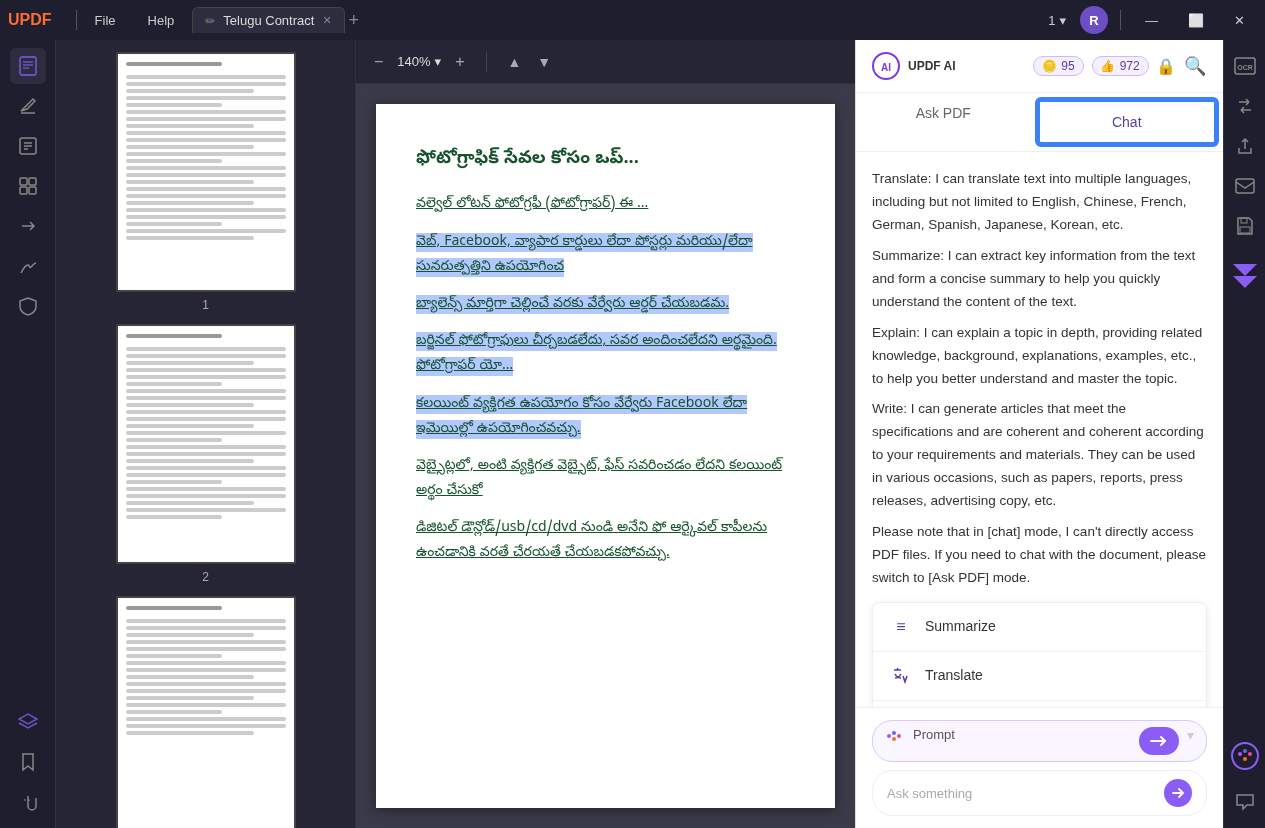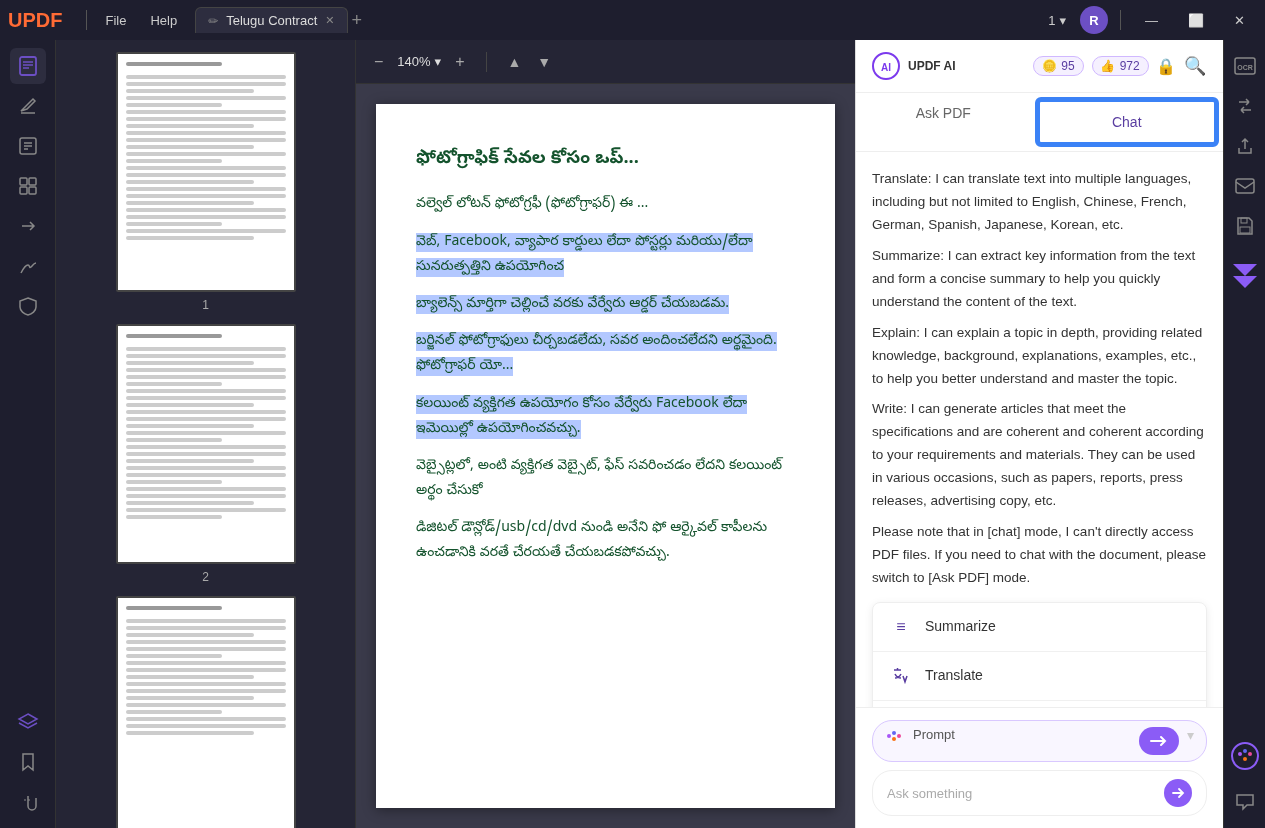--- a/index.html
+++ b/index.html
@@ -3,22 +3,22 @@
   <meta charset="utf-8">
   <style>
     * { box-sizing: border-box; margin: 0; padding: 0; }
     body { font-family: 'Segoe UI', Arial, sans-serif; background: #1a1a2e; width: 1265px; height: 828px; overflow: hidden; display: flex; flex-direction: column; }
 
     
     .title-bar {
       display: flex; align-items: center; background: #1e1e2e; height: 40px; padding: 0 8px;
       color: #ccc; font-size: 13px; flex-shrink: 0;
     }
-    .title-bar-logo { color: #ff6b35; font-weight: bold; font-size: 20px; margin-right: 16px; }
-    .title-bar-menu { display: flex; gap: 4px; }
+    .title-bar-logo { color: #ff6b35; font-weight: bold; font-size: 16px; margin-right: 16px; }
+    .title-bar-menu { display: flex; gap: 12px; }
     .title-bar-menu-item { padding: 4px 10px; border-radius: 4px; cursor: pointer; color: #ccc; }
     .tab-bar { display: flex; align-items: center; margin-left: 8px; flex: 1; }
     .tab { display: flex; align-items: center; background: #2d2d3f; border-radius: 6px 6px 0 0; padding: 5px 12px; gap: 8px; color: #ddd; font-size: 13px; border: 1px solid #444; border-bottom: none; }
     .tab-icon { color: #888; font-size: 12px; }
     .tab-close { color: #888; cursor: pointer; font-size: 11px; }
     .tab-add { margin-left: 4px; color: #888; cursor: pointer; font-size: 18px; line-height: 1; }
     .win-btn { padding: 4px 12px; cursor: pointer; color: #ccc; font-size: 13px; }
     .page-num { margin: 0 8px; color: #ccc; font-size: 13px; display: flex; align-items: center; gap: 4px; }
     .avatar-btn { width: 28px; height: 28px; border-radius: 50%; background: #6c4fc4; color: white; display: flex; align-items: center; justify-content: center; font-size: 13px; font-weight: bold; cursor: pointer; }
     .separator { width: 1px; height: 20px; background: #555; margin: 0 6px; }
@@ -50,21 +50,21 @@
     
     .doc-area { flex: 1; background: #3a3a4a; overflow: hidden; position: relative; display: flex; flex-direction: column; }
     .doc-toolbar { height: 44px; background: #252535; border-bottom: 1px solid #333; display: flex; align-items: center; padding: 0 12px; gap: 8px; flex-shrink: 0; }
     .zoom-btn { color: #aaa; cursor: pointer; font-size: 16px; padding: 2px 6px; }
     .zoom-value { color: #ddd; font-size: 13px; display: flex; align-items: center; gap: 4px; cursor: pointer; }
     .nav-btn { color: #aaa; cursor: pointer; font-size: 14px; padding: 2px 4px; }
     .doc-content { flex: 1; overflow-y: auto; display: flex; justify-content: center; padding: 20px; }
     .doc-page { background: white; padding: 40px; max-width: 600px; width: 100%; box-shadow: 0 2px 12px rgba(0,0,0,0.4); font-family: 'Noto Sans Telugu', Arial, sans-serif; font-size: 14px; line-height: 1.8; color: #14532d; }
     .doc-heading { font-size: 18px; font-weight: bold; margin-bottom: 16px; }
     .highlight-blue { background: #b3c8ff; }
-    .doc-para { margin-bottom: 12px; }
+    .doc-para { margin-bottom: 12px; text-decoration: underline; }
 
     
     .ai-panel {
       width: 368px; background: #ffffff; border-left: 1px solid #ddd; display: flex; flex-direction: column; flex-shrink: 0;
     }
     .ai-header { padding: 12px 16px; border-bottom: 1px solid #eee; display: flex; align-items: center; gap: 8px; background: white; }
     .ai-logo { width: 28px; height: 28px; }
     .ai-title { font-size: 12px; font-weight: 600; color: #333; }
     .ai-header-right { margin-left: auto; display: flex; align-items: center; gap: 8px; }
     .ai-credit { display: flex; align-items: center; gap: 4px; background: #f5f0ff; border: 1px solid #d0b8ff; border-radius: 12px; padding: 2px 8px; font-size: 12px; color: #5a3ea1; }

